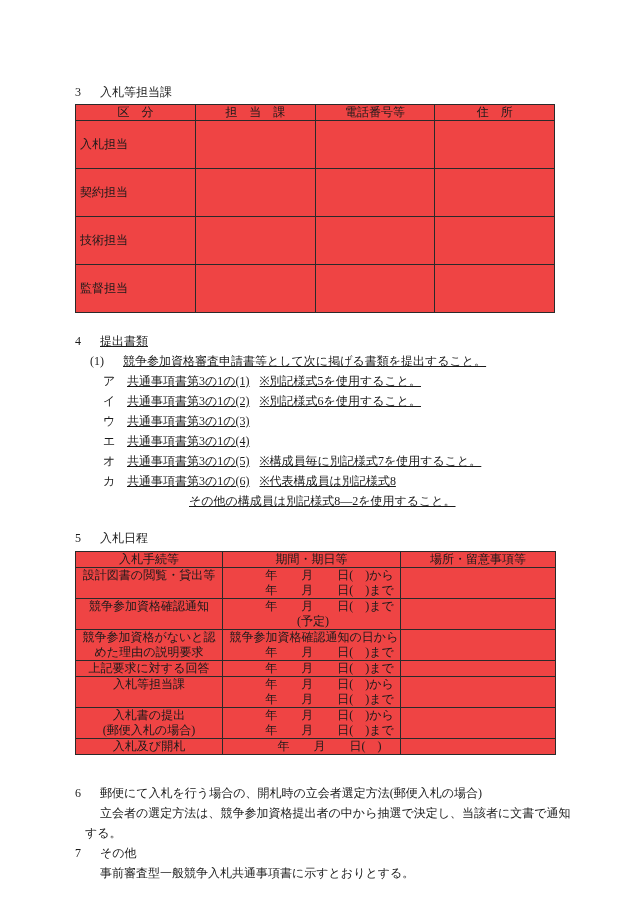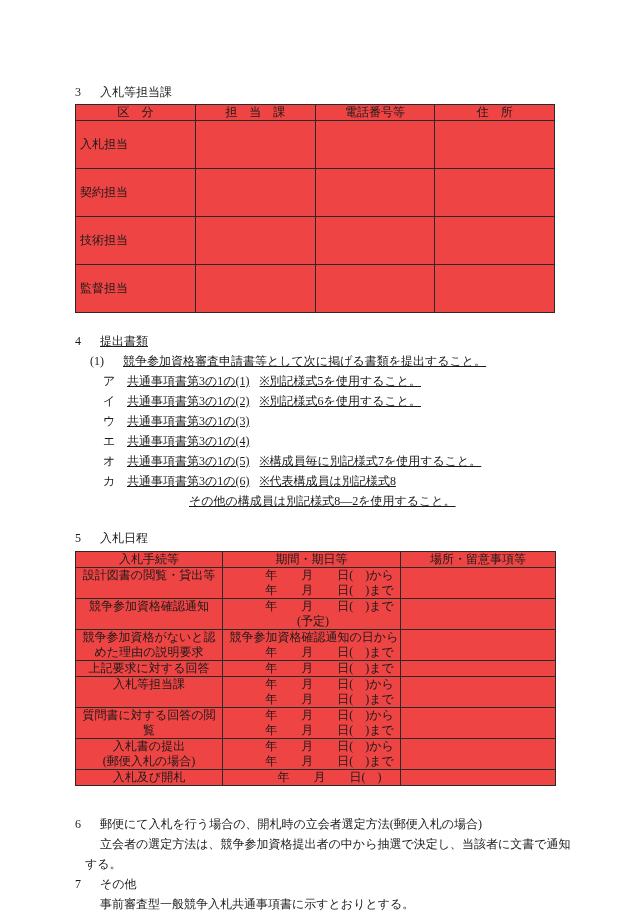--- a/index.html
+++ b/index.html
@@ -181,29 +181,20 @@
         </tr>
         <tr>
           <td class="c1">入札等担当課</td>
           <td>
             <div class="pline">年　　月　　日(　)から</div>
             <div class="pline">年　　月　　日(　)まで</div>
           </td>
           <td></td>
         </tr>
         <tr>
-          <td class="c1">質問書に対する回答の閲
-覧</td>
-          <td>
-            <div class="pline">年　　月　　日(　)から</div>
-            <div class="pline">年　　月　　日(　)まで</div>
-          </td>
-          <td></td>
-        </tr>
-        <tr>
           <td class="c1">入札書の提出
 (郵便入札の場合)</td>
           <td>
             <div class="pline">年　　月　　日(　)から</div>
             <div class="pline">年　　月　　日(　)まで</div>
           </td>
           <td></td>
         </tr>
         <tr>
           <td class="c1">入札及び開札</td>

